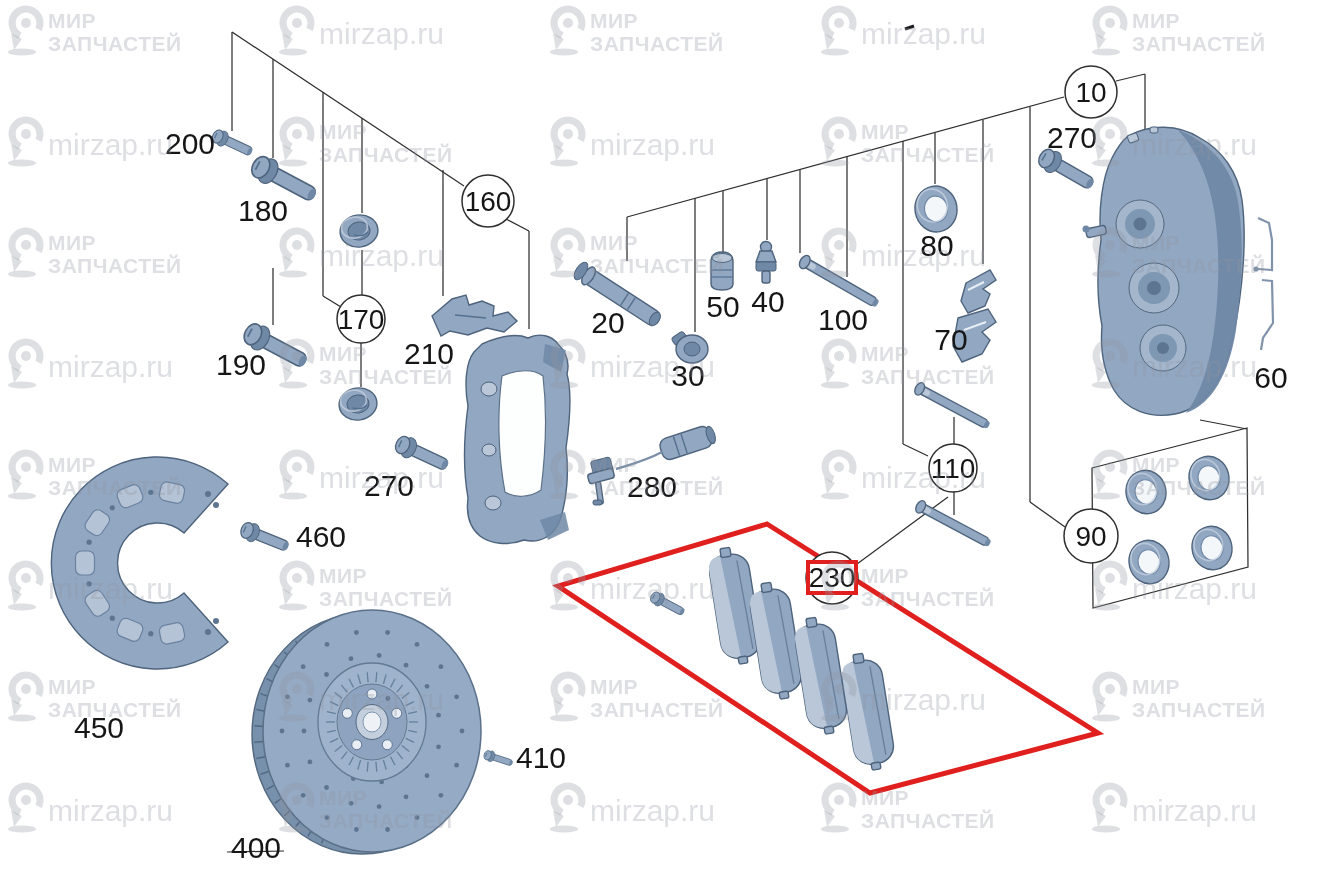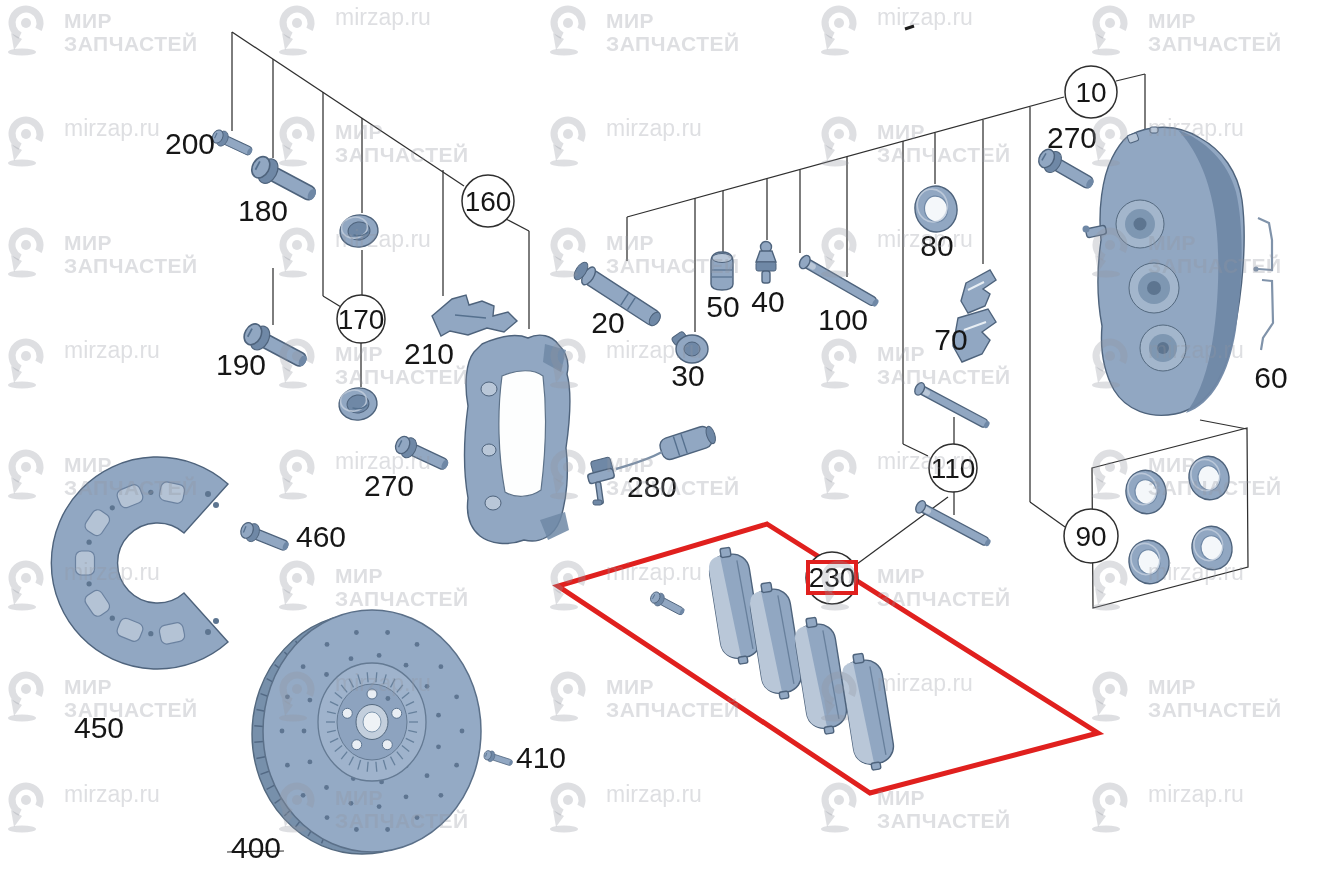--- a/index.html
+++ b/index.html
@@ -15,23 +15,23 @@
   .hl-rect{fill:#fff;stroke:var(--red);stroke-width:4;}
   .red-frame{fill:none;stroke:var(--red);stroke-width:5;stroke-linejoin:miter;}
   .kit-box{fill:none;stroke:#2f2f2f;stroke-width:1.25;}
   .pb{fill:#91a7c2;stroke:#4e637c;stroke-width:1.4;}
   .pl{fill:#b9c7d8;stroke:#4e637c;stroke-width:1;}
   .pd{fill:#6f88a6;stroke:#4e637c;stroke-width:1;}
   .pw{fill:#fdfefe;stroke:#5d7289;stroke-width:1.2;}
   .ns{stroke:none;}
   
   .wm-layer{position:absolute;inset:0;z-index:5;pointer-events:none;}
-  .wm{position:absolute;display:flex;align-items:flex-start;gap:17px;color:var(--wm);}
+  .wm{position:absolute;display:flex;align-items:flex-start;gap:1px;color:var(--wm);}
   .wm-brand{font-weight:bold;font-size:21px;line-height:1.1;letter-spacing:0.5px;margin-top:5px;}
-  .wm-domain{font-size:23px;}
+  .wm-domain{font-size:30px;margin-top:13px;}
 </style>
 </head>
 <body>
 
 <div class="stage">
 
 <svg class="scene" width="1326" height="871" viewBox="0 0 1326 871">
   <defs>
     <g id="bolt">
       <rect x="4" y="-6" width="42" height="12" rx="5" class="pb"></rect>

